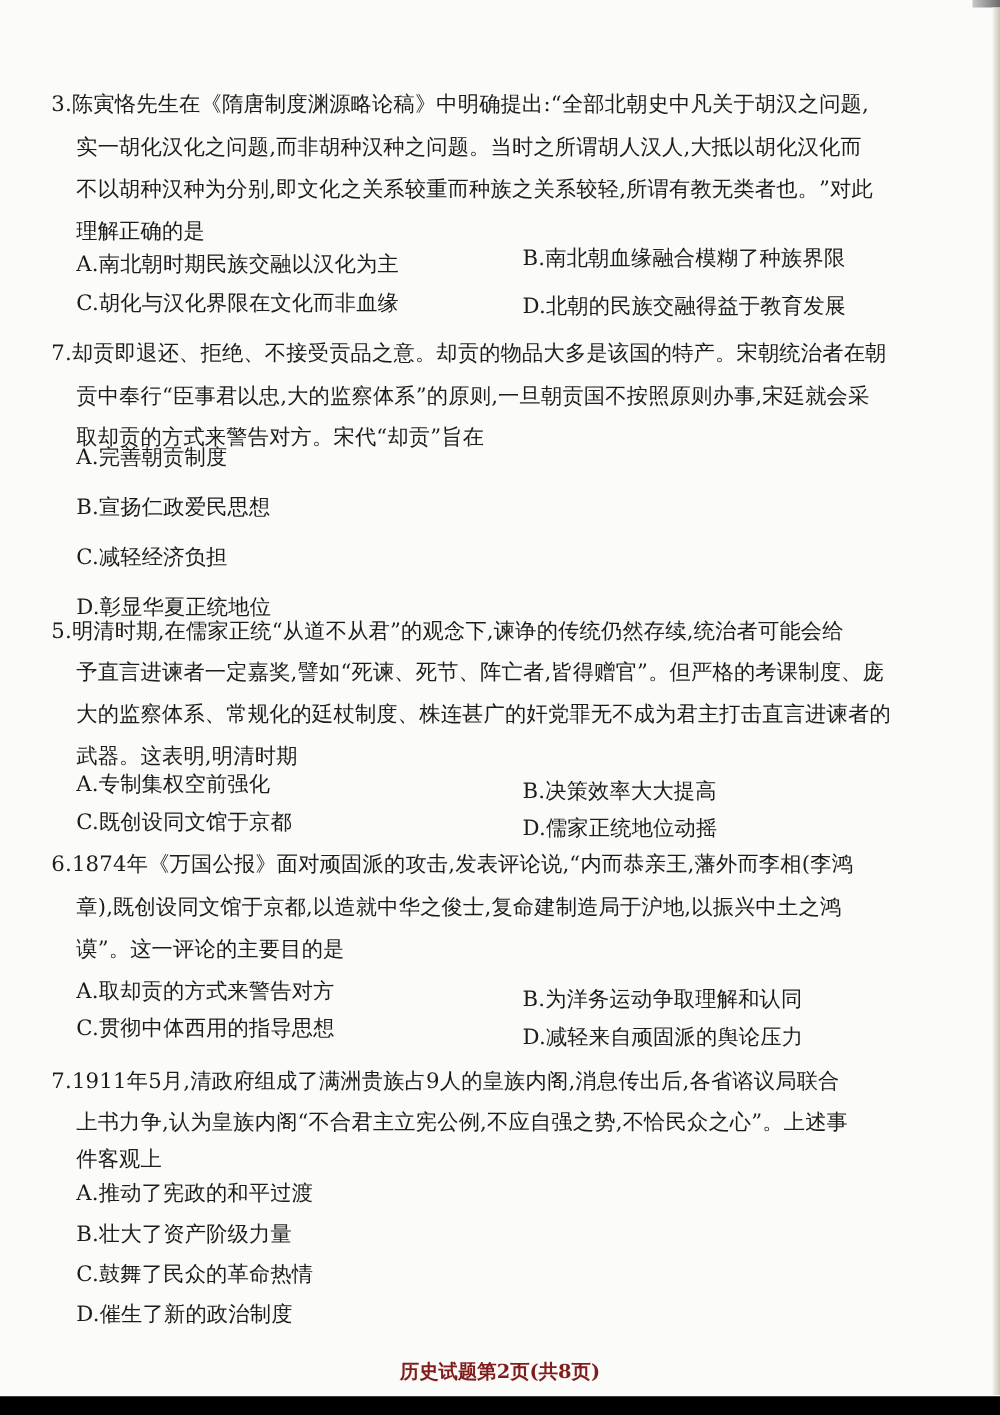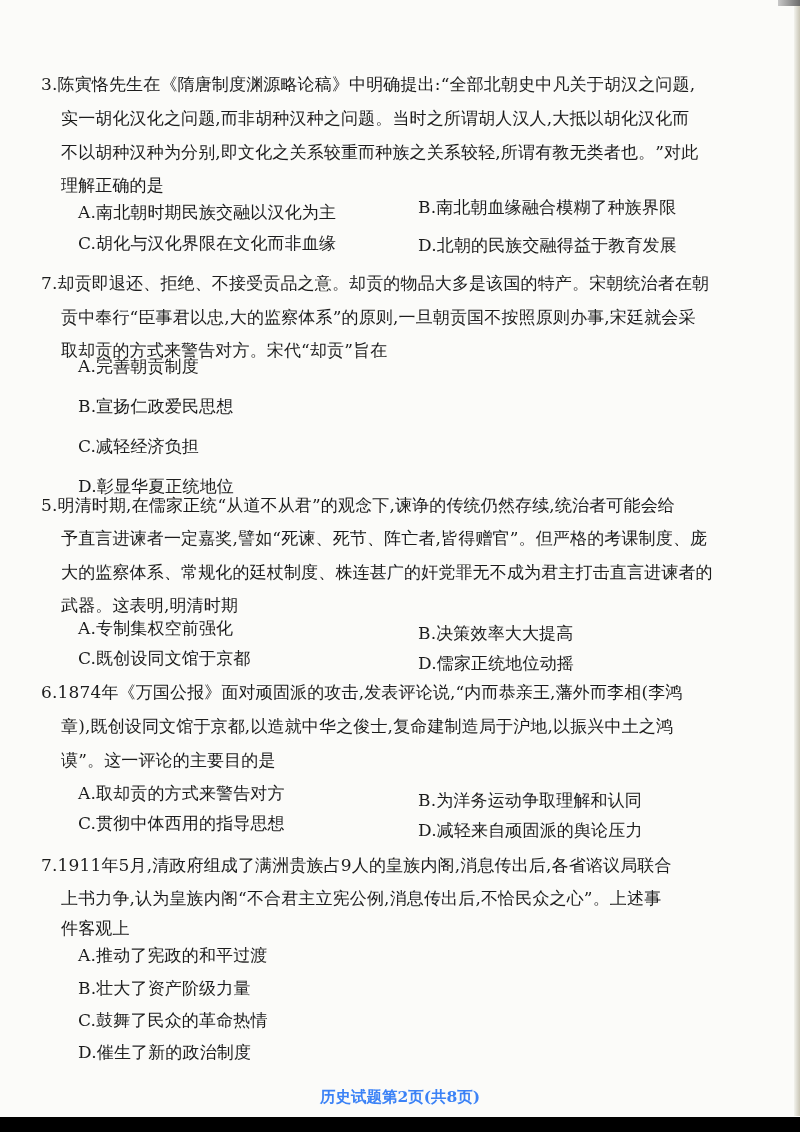--- a/index.html
+++ b/index.html
@@ -17,25 +17,25 @@
   .edge-top {
     position: absolute; top: 0; right: 0; width: 22px; height: 6px;
     background: linear-gradient(to right, #c8c8c8, #6b6b6b);
   }
   .line {
     position: absolute; left: 0; white-space: nowrap;
     font-size: 17px; line-height: 22px; letter-spacing: 0.15px;
   }
   .stem-first { left: 41px; }
   .stem { left: 61px; }
-  .opt-left { left: 61px; margin-left: 17px; }
+  .opt-left { left: 61px; }
   .opt-right { left: 418px; }
   .footer {
     position: absolute; top: 1087px; left: 0; width: 800px; text-align: center;
-    font-size: 15.5px; line-height: 20px; font-weight: bold; color: #3b82f6;
+    font-size: 15.5px; line-height: 20px; font-weight: bold; color: #7f1d1d;
   }
   .black-band {
     position: absolute; left: 0; top: 1117px; width: 800px; height: 15px; background: #000;
   }
 </style>
 </head>
 <body>
 
 <div class="page">
   <div class="edge-top"></div>
@@ -78,21 +78,21 @@
     <div class="line stem" style="top:715px">章),既创设同文馆于京都,以造就中华之俊士,复命建制造局于沪地,以振兴中土之鸿</div>
     <div class="line stem" style="top:749px">谟”。这一评论的主要目的是</div>
     <div class="line opt-left" style="top:782px">A.取却贡的方式来警告对方</div>
     <div class="line opt-right" style="top:789px">B.为洋务运动争取理解和认同</div>
     <div class="line opt-left" style="top:812px">C.贯彻中体西用的指导思想</div>
     <div class="line opt-right" style="top:819px">D.减轻来自顽固派的舆论压力</div>
   </div>
 
   <div>
     <div class="line stem-first" style="top:854px">7.1911年5月,清政府组成了满洲贵族占9人的皇族内阁,消息传出后,各省谘议局联合</div>
-    <div class="line stem" style="top:887px">上书力争,认为皇族内阁“不合君主立宪公例,消息传出后,不恰民众之心”。上述事</div>
+    <div class="line stem" style="top:887px">上书力争,认为皇族内阁“不合君主立宪公例,不应自强之势,不恰民众之心”。上述事</div>
     <div class="line stem" style="top:917px">件客观上</div>
     <div class="line opt-left" style="top:944px">A.推动了宪政的和平过渡</div>
     <div class="line opt-left" style="top:977px">B.壮大了资产阶级力量</div>
     <div class="line opt-left" style="top:1009px">C.鼓舞了民众的革命热情</div>
     <div class="line opt-left" style="top:1041px">D.催生了新的政治制度</div>
   </div>
 
   <div class="footer">历史试题第2页(共8页)</div>
   <div class="black-band"></div>
 </div>

